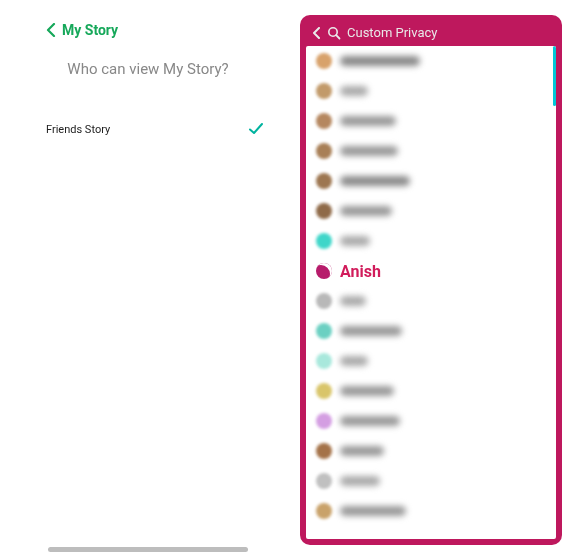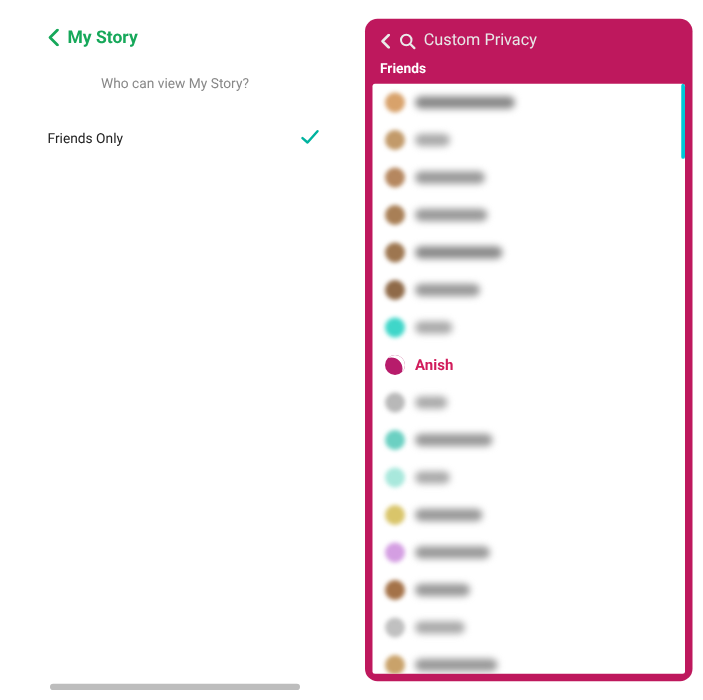--- a/index.html
+++ b/index.html
@@ -8,20 +8,21 @@
       background: #ffffff;
       width: 562px;
       height: 560px;
       position: relative;
       overflow: hidden;
     }
     .container {
       display: flex;
       width: 100%;
       height: 100%;
+      justify-content: flex-end;
     }
     
     .left {
       width: 280px;
       height: 100%;
       position: relative;
       padding-top: 22px;
     }
     .left-header {
       display: flex;
@@ -35,23 +36,23 @@
       align-items: center;
     }
     .left-title {
       color: #16a85a;
       font-weight: 700;
       font-size: 14px;
     }
     .subtitle {
       text-align: center;
       color: #888888;
-      font-size: 11px;
+      font-size: 15px;
       margin-top: 22px;
-      margin-bottom: 18px;
+      margin-bottom: 32px;
     }
     .option-row {
       display: flex;
       align-items: center;
       justify-content: space-between;
       padding: 11px 24px 11px 38px;
       font-size: 11px;
       color: #222;
     }
     .checkmark {
@@ -139,21 +140,21 @@
     }
     .blur-name {
       height: 10px;
       border-radius: 5px;
       filter: blur(3px);
       background: #999;
     }
     .friend-name-highlight {
       color: #d11c5b;
       font-weight: 700;
-      font-size: 12px;
+      font-size: 16px;
     }
     .scroll-indicator {
       position: absolute;
       top: 0;
       right: 0;
       width: 3px;
       height: 60px;
       background: #00c8d7;
       border-radius: 2px;
     }
@@ -168,21 +169,21 @@
       <span class="back-chevron-left">
         <svg width="10" height="14" viewBox="0 0 10 14">
             <path d="M8 1 L2 7 L8 13" stroke="#16a85a" stroke-width="2.2" fill="none" stroke-linecap="round" stroke-linejoin="round"></path>
           </svg>
       </span>
       <span class="left-title">My Story</span>
     </div>
     <div class="subtitle">Who can view My Story?</div>
 
     <div class="option-row">
-      <span>Friends Only</span>
+      <span>Friends Story</span>
       <span class="checkmark">
         <svg width="16" height="16" viewBox="0 0 16 16">
             <path d="M2 8.5 L6 12 L14 3" stroke="#00b39f" stroke-width="2" fill="none" stroke-linecap="round" stroke-linejoin="round"></path>
           </svg>
       </span>
     </div>
 
     <div class="home-indicator"></div>
   </div>
 
@@ -194,21 +195,20 @@
           </svg>
       </span>
       <span class="search-icon">
         <svg width="14" height="14" viewBox="0 0 14 14">
             <circle cx="6" cy="6" r="4.2" stroke="#eaeaea" stroke-width="1.6" fill="none"></circle>
             <line x1="9.2" y1="9.2" x2="12.5" y2="12.5" stroke="#eaeaea" stroke-width="1.8" stroke-linecap="round"></line>
           </svg>
       </span>
       <span class="right-title">Custom Privacy</span>
     </div>
-    <div class="section-label">Friends</div>
     <div class="friends-list">
       <div class="scroll-indicator"></div>
       <div id="friends-container">
           <div class="friend-row">
             <div class="avatar" style="background: rgb(216, 162, 107); filter: blur(1.5px);"></div>
             <div class="blur-name" style="width: 80px; background: rgb(136, 136, 136);"></div>
           </div>
           <div class="friend-row">
             <div class="avatar" style="background: rgb(194, 154, 106); filter: blur(1.5px);"></div>
             <div class="blur-name" style="width: 28px; background: rgb(170, 170, 170);"></div>

